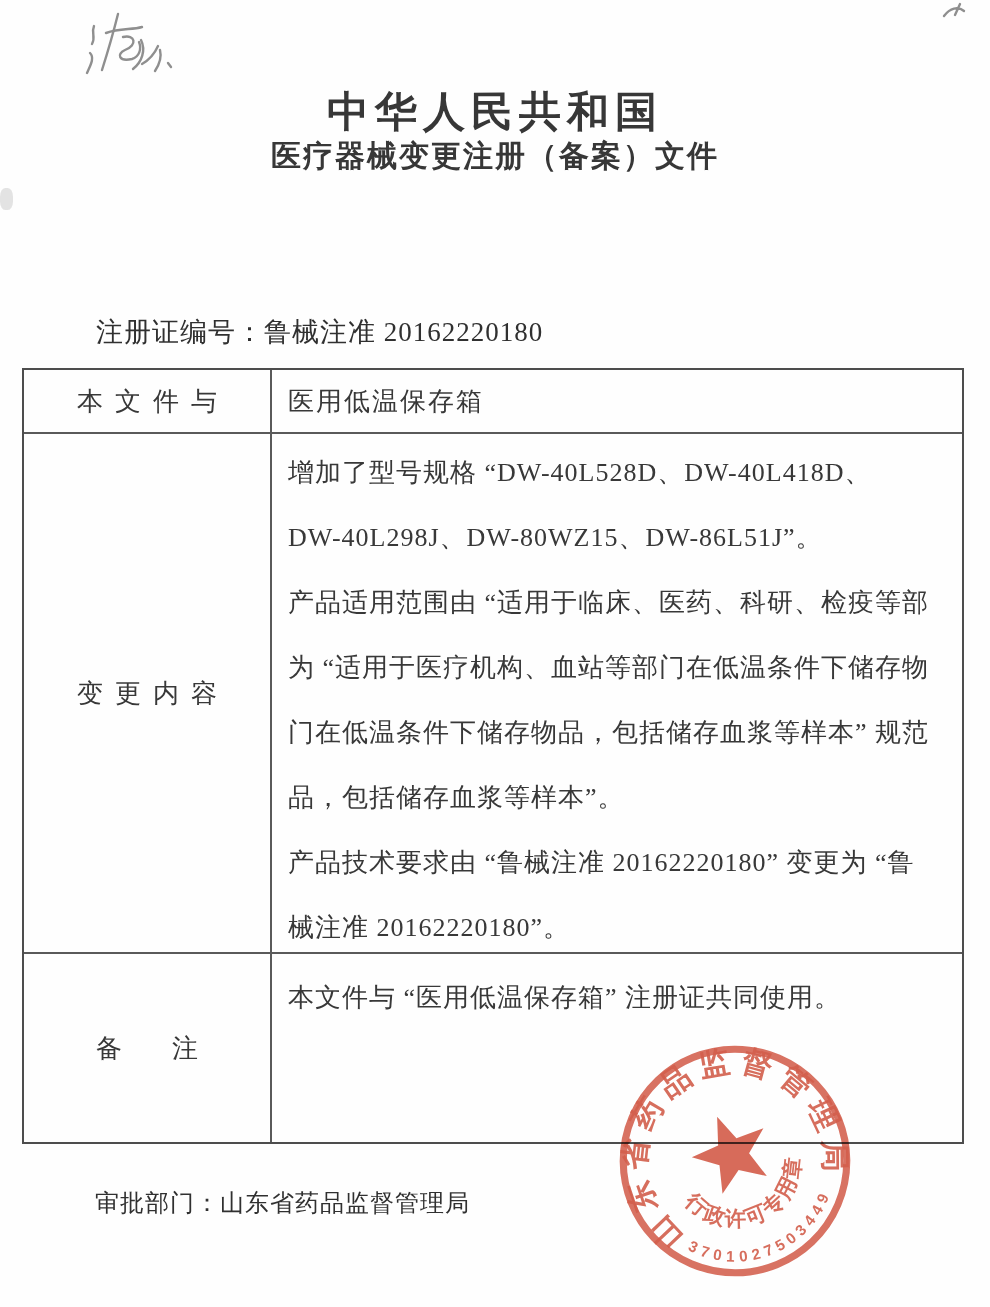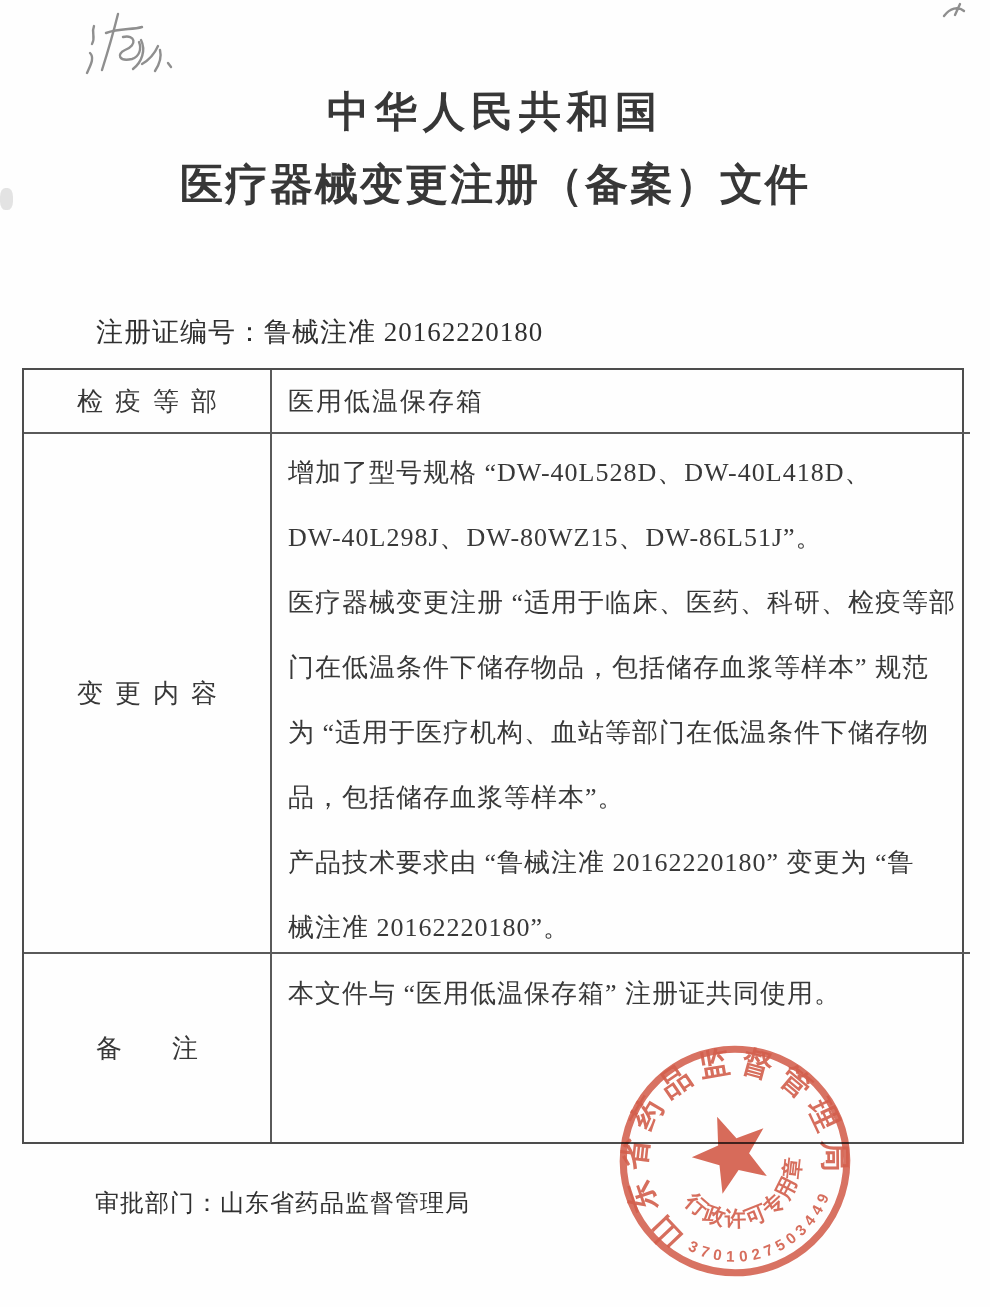--- a/index.html
+++ b/index.html
@@ -8,38 +8,38 @@
   #page {
     position:relative; width:990px; height:1307px; margin:0 auto;
     background:#fefefe; color:#3b3b3b; overflow:hidden;
   }
   .title {
     position:absolute; width:100%; text-align:center;
     font-family:"Liberation Sans","DejaVu Sans",sans-serif;
     font-weight:bold; color:#373737;
   }
   #title1 { top:84px; font-size:42px; letter-spacing:6px; }
-  #title2 { top:156px; font-size:43px; letter-spacing:2px; }
+  #title2 { top:136px; font-size:30px; letter-spacing:2px; }
   #regline { position:absolute; left:96px; top:314px; font-size:27px; color:#303030; letter-spacing:1px; white-space:nowrap; }
   
   #doc-table {
     position:absolute; left:22px; top:368px; width:942px; height:776px;
     border:2px solid #4d4d4d; display:grid;
     grid-template-columns:248px 1fr; grid-template-rows:64px 520px 1fr;
     font-size:26px; color:#383838; background:transparent;
   }
   .lbl {
     border-right:2px solid #5a5a5a; display:flex; align-items:center; justify-content:center;
     letter-spacing:12px; padding-left:12px; white-space:nowrap;
   }
   .bb { border-bottom:2px solid #5a5a5a; }
   .val1 { display:flex; align-items:center; padding-left:16px; letter-spacing:2px;font-family:Liberation Mono, monospace; }
   .val2 { padding:6px 14px 0 16px; }
   .val2 .cline { height:65px; line-height:65px; white-space:nowrap; letter-spacing:1px; }
-  .val3 { padding:0 10px 0 16px;margin-top:8px; }
+  .val3 { padding:12px 10px 0 16px; }
   .val3 .cline { height:64px; line-height:64px; white-space:nowrap; letter-spacing:1px; }
   
   .foot { position:absolute; font-size:24px; color:#303030; white-space:nowrap; letter-spacing:1px;margin-top:34px; }
   #approval { left:95px; top:1153px; }
   #sealnote { left:78px; top:1211px; }
   #appr-date { left:548px; top:1153px; }
   
   #seal {
     position:absolute; left:608px; top:1034px; width:254px; height:254px;
     transform:rotate(-22deg); mix-blend-mode:multiply; opacity:.92;
@@ -74,30 +74,30 @@
   <div id="edge-smudge"></div>
 
   <div id="title1" class="title">中华人民共和国</div>
   <div id="title2" class="title">医疗器械变更注册（备案）文件</div>
 
   <div id="regline">
     <span>注册证编号：</span><span>鲁械注准 20162220180</span>
   </div>
 
   <div id="doc-table">
-    <div class="lbl bb">检疫等部</div>
+    <div class="lbl bb">本文件与</div>
     <div class="val1 bb">医用低温保存箱</div>
 
     <div class="lbl bb">变更内容</div>
     <div class="val2 bb">
       <div class="cline">增加了型号规格 “DW-40L528D、DW-40L418D、</div>
       <div class="cline">DW-40L298J、DW-80WZ15、DW-86L51J”。</div>
-      <div class="cline">医疗器械变更注册 “适用于临床、医药、科研、检疫等部</div>
+      <div class="cline">产品适用范围由 “适用于临床、医药、科研、检疫等部</div>
+      <div class="cline">为 “适用于医疗机构、血站等部门在低温条件下储存物</div>
       <div class="cline">门在低温条件下储存物品，包括储存血浆等样本” 规范</div>
-      <div class="cline">为 “适用于医疗机构、血站等部门在低温条件下储存物</div>
       <div class="cline">品，包括储存血浆等样本”。</div>
       <div class="cline">产品技术要求由 “鲁械注准 20162220180” 变更为 “鲁</div>
       <div class="cline">械注准 20162220180”。</div>
     </div>
 
     <div class="lbl">备　注</div>
     <div class="val3">
       <div class="cline">本文件与 “医用低温保存箱” 注册证共同使用。</div>
     </div>
   </div>

